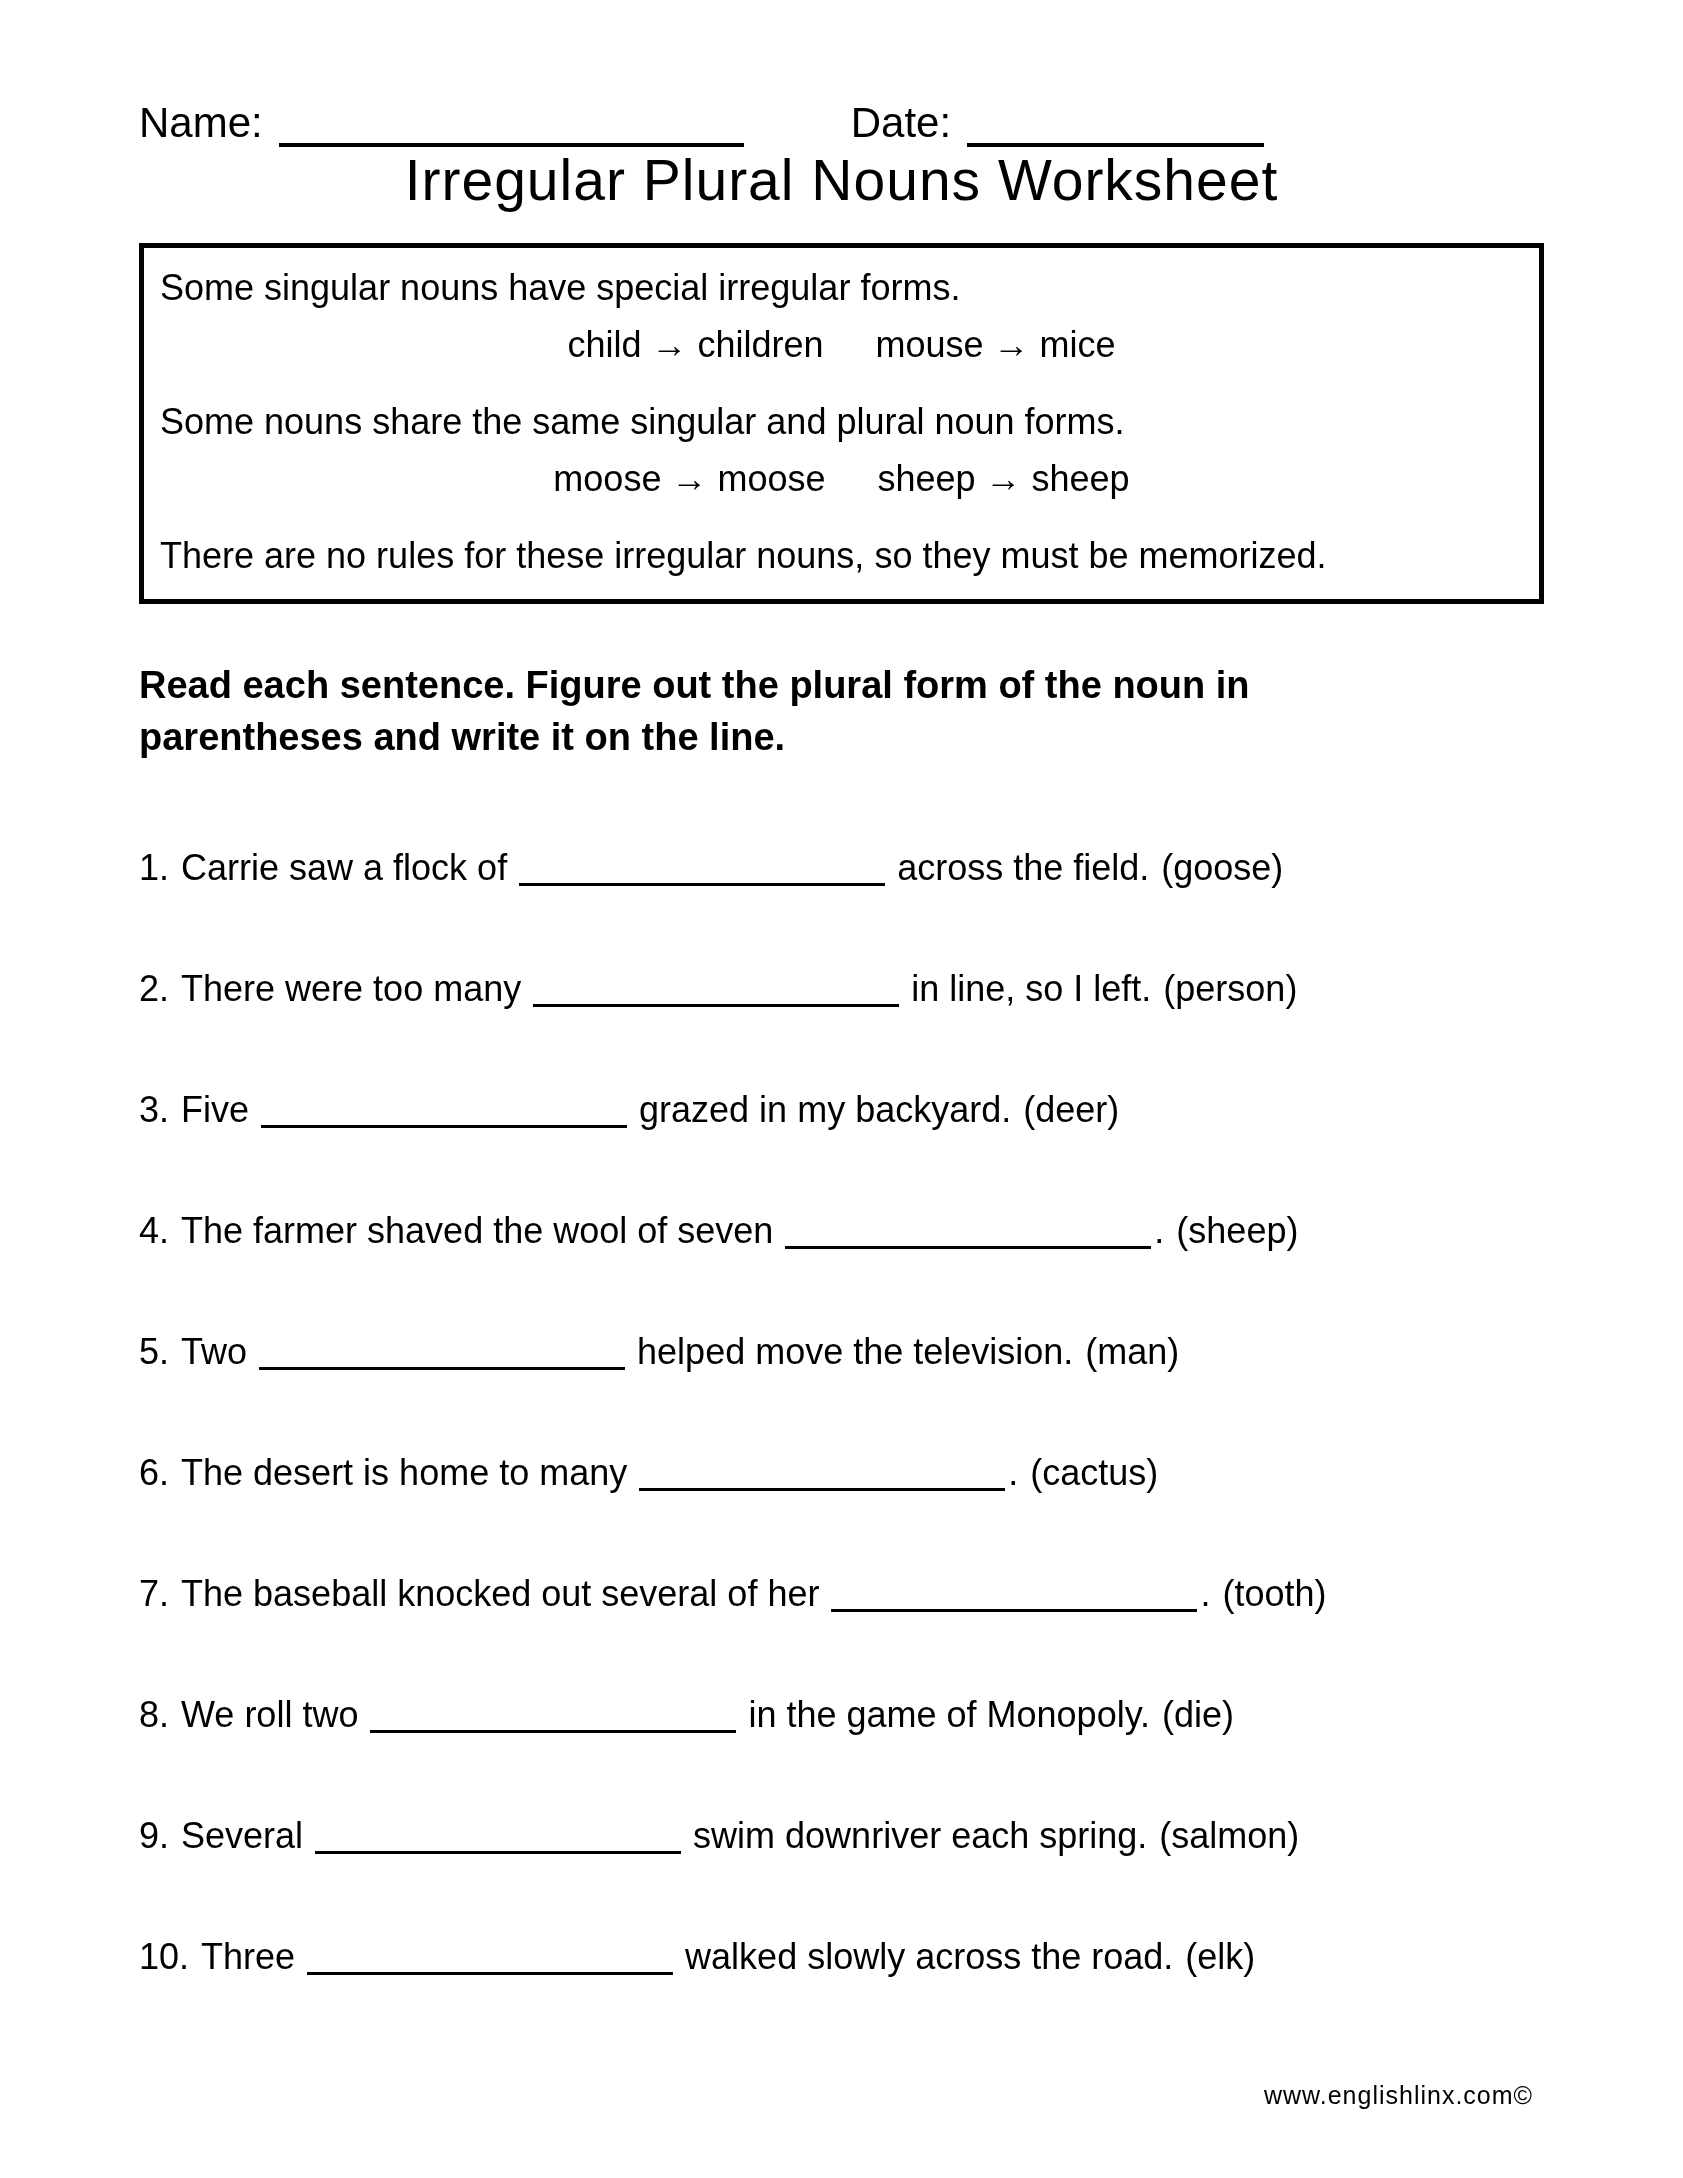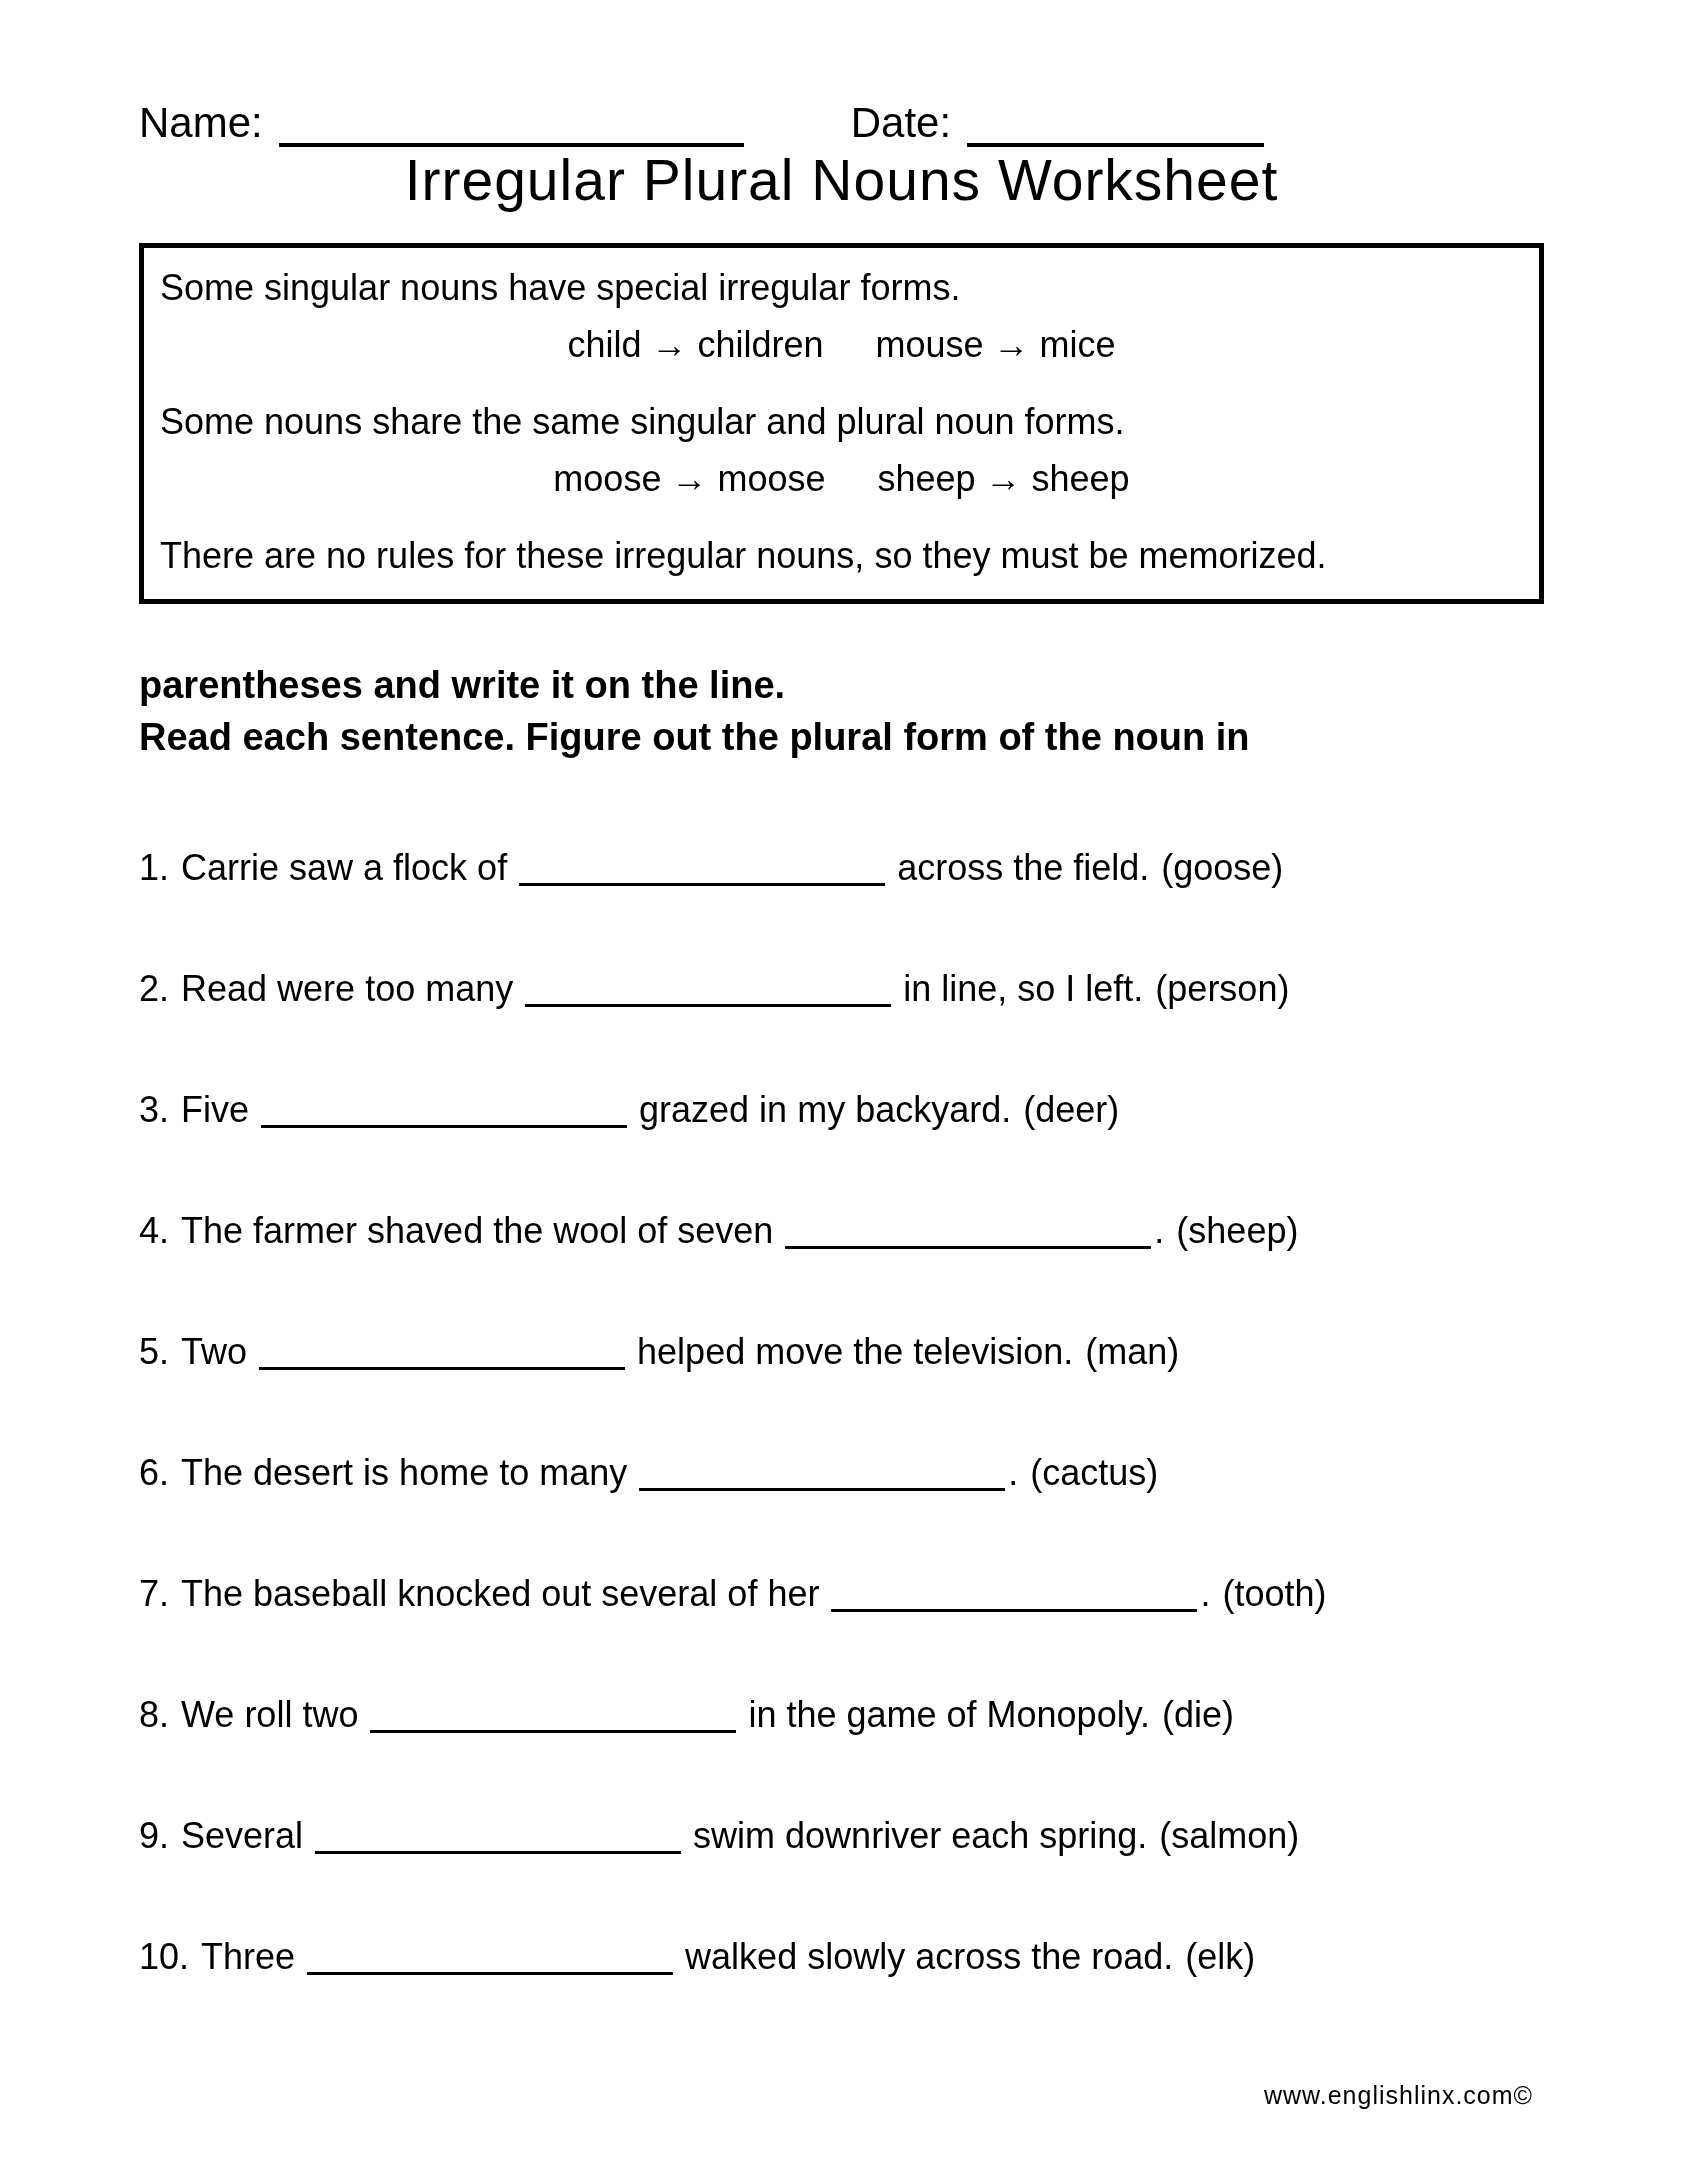--- a/index.html
+++ b/index.html
@@ -102,27 +102,27 @@
     </div>
     <div>Some nouns share the same singular and plural noun forms.</div>
     <div class="examples-row">
       <span>moose → moose</span>
       <span>sheep → sheep</span>
     </div>
     <div>There are no rules for these irregular nouns, so they must be memorized.</div>
   </div>
 
   <div class="instructions">
+    <div>Read each sentence. Figure out the plural form of the noun in</div>
     <div>parentheses and write it on the line.</div>
-    <div>Read each sentence. Figure out the plural form of the noun in</div>
   </div>
 
   <div class="questions">
       <div class="q-row"><span class="q-num">1.</span><span>Carrie saw a flock of</span><span class="uline blank"></span><span>across the field.</span><span class="q-hint">(goose)</span></div>
-      <div class="q-row"><span class="q-num">2.</span><span>Read were too many</span><span class="uline blank"></span><span>in line, so I left.</span><span class="q-hint">(person)</span></div>
+      <div class="q-row"><span class="q-num">2.</span><span>There were too many</span><span class="uline blank"></span><span>in line, so I left.</span><span class="q-hint">(person)</span></div>
       <div class="q-row"><span class="q-num">3.</span><span>Five</span><span class="uline blank"></span><span>grazed in my backyard.</span><span class="q-hint">(deer)</span></div>
       <div class="q-row"><span class="q-num">4.</span><span>The farmer shaved the wool of seven</span><span class="uline blank tight"></span><span>.</span><span class="q-hint">(sheep)</span></div>
       <div class="q-row"><span class="q-num">5.</span><span>Two</span><span class="uline blank"></span><span>helped move the television.</span><span class="q-hint">(man)</span></div>
       <div class="q-row"><span class="q-num">6.</span><span>The desert is home to many</span><span class="uline blank tight"></span><span>.</span><span class="q-hint">(cactus)</span></div>
       <div class="q-row"><span class="q-num">7.</span><span>The baseball knocked out several of her</span><span class="uline blank tight"></span><span>.</span><span class="q-hint">(tooth)</span></div>
       <div class="q-row"><span class="q-num">8.</span><span>We roll two</span><span class="uline blank"></span><span>in the game of Monopoly.</span><span class="q-hint">(die)</span></div>
       <div class="q-row"><span class="q-num">9.</span><span>Several</span><span class="uline blank"></span><span>swim downriver each spring.</span><span class="q-hint">(salmon)</span></div>
       <div class="q-row"><span class="q-num">10.</span><span>Three</span><span class="uline blank"></span><span>walked slowly across the road.</span><span class="q-hint">(elk)</span></div>
     </div>
 

